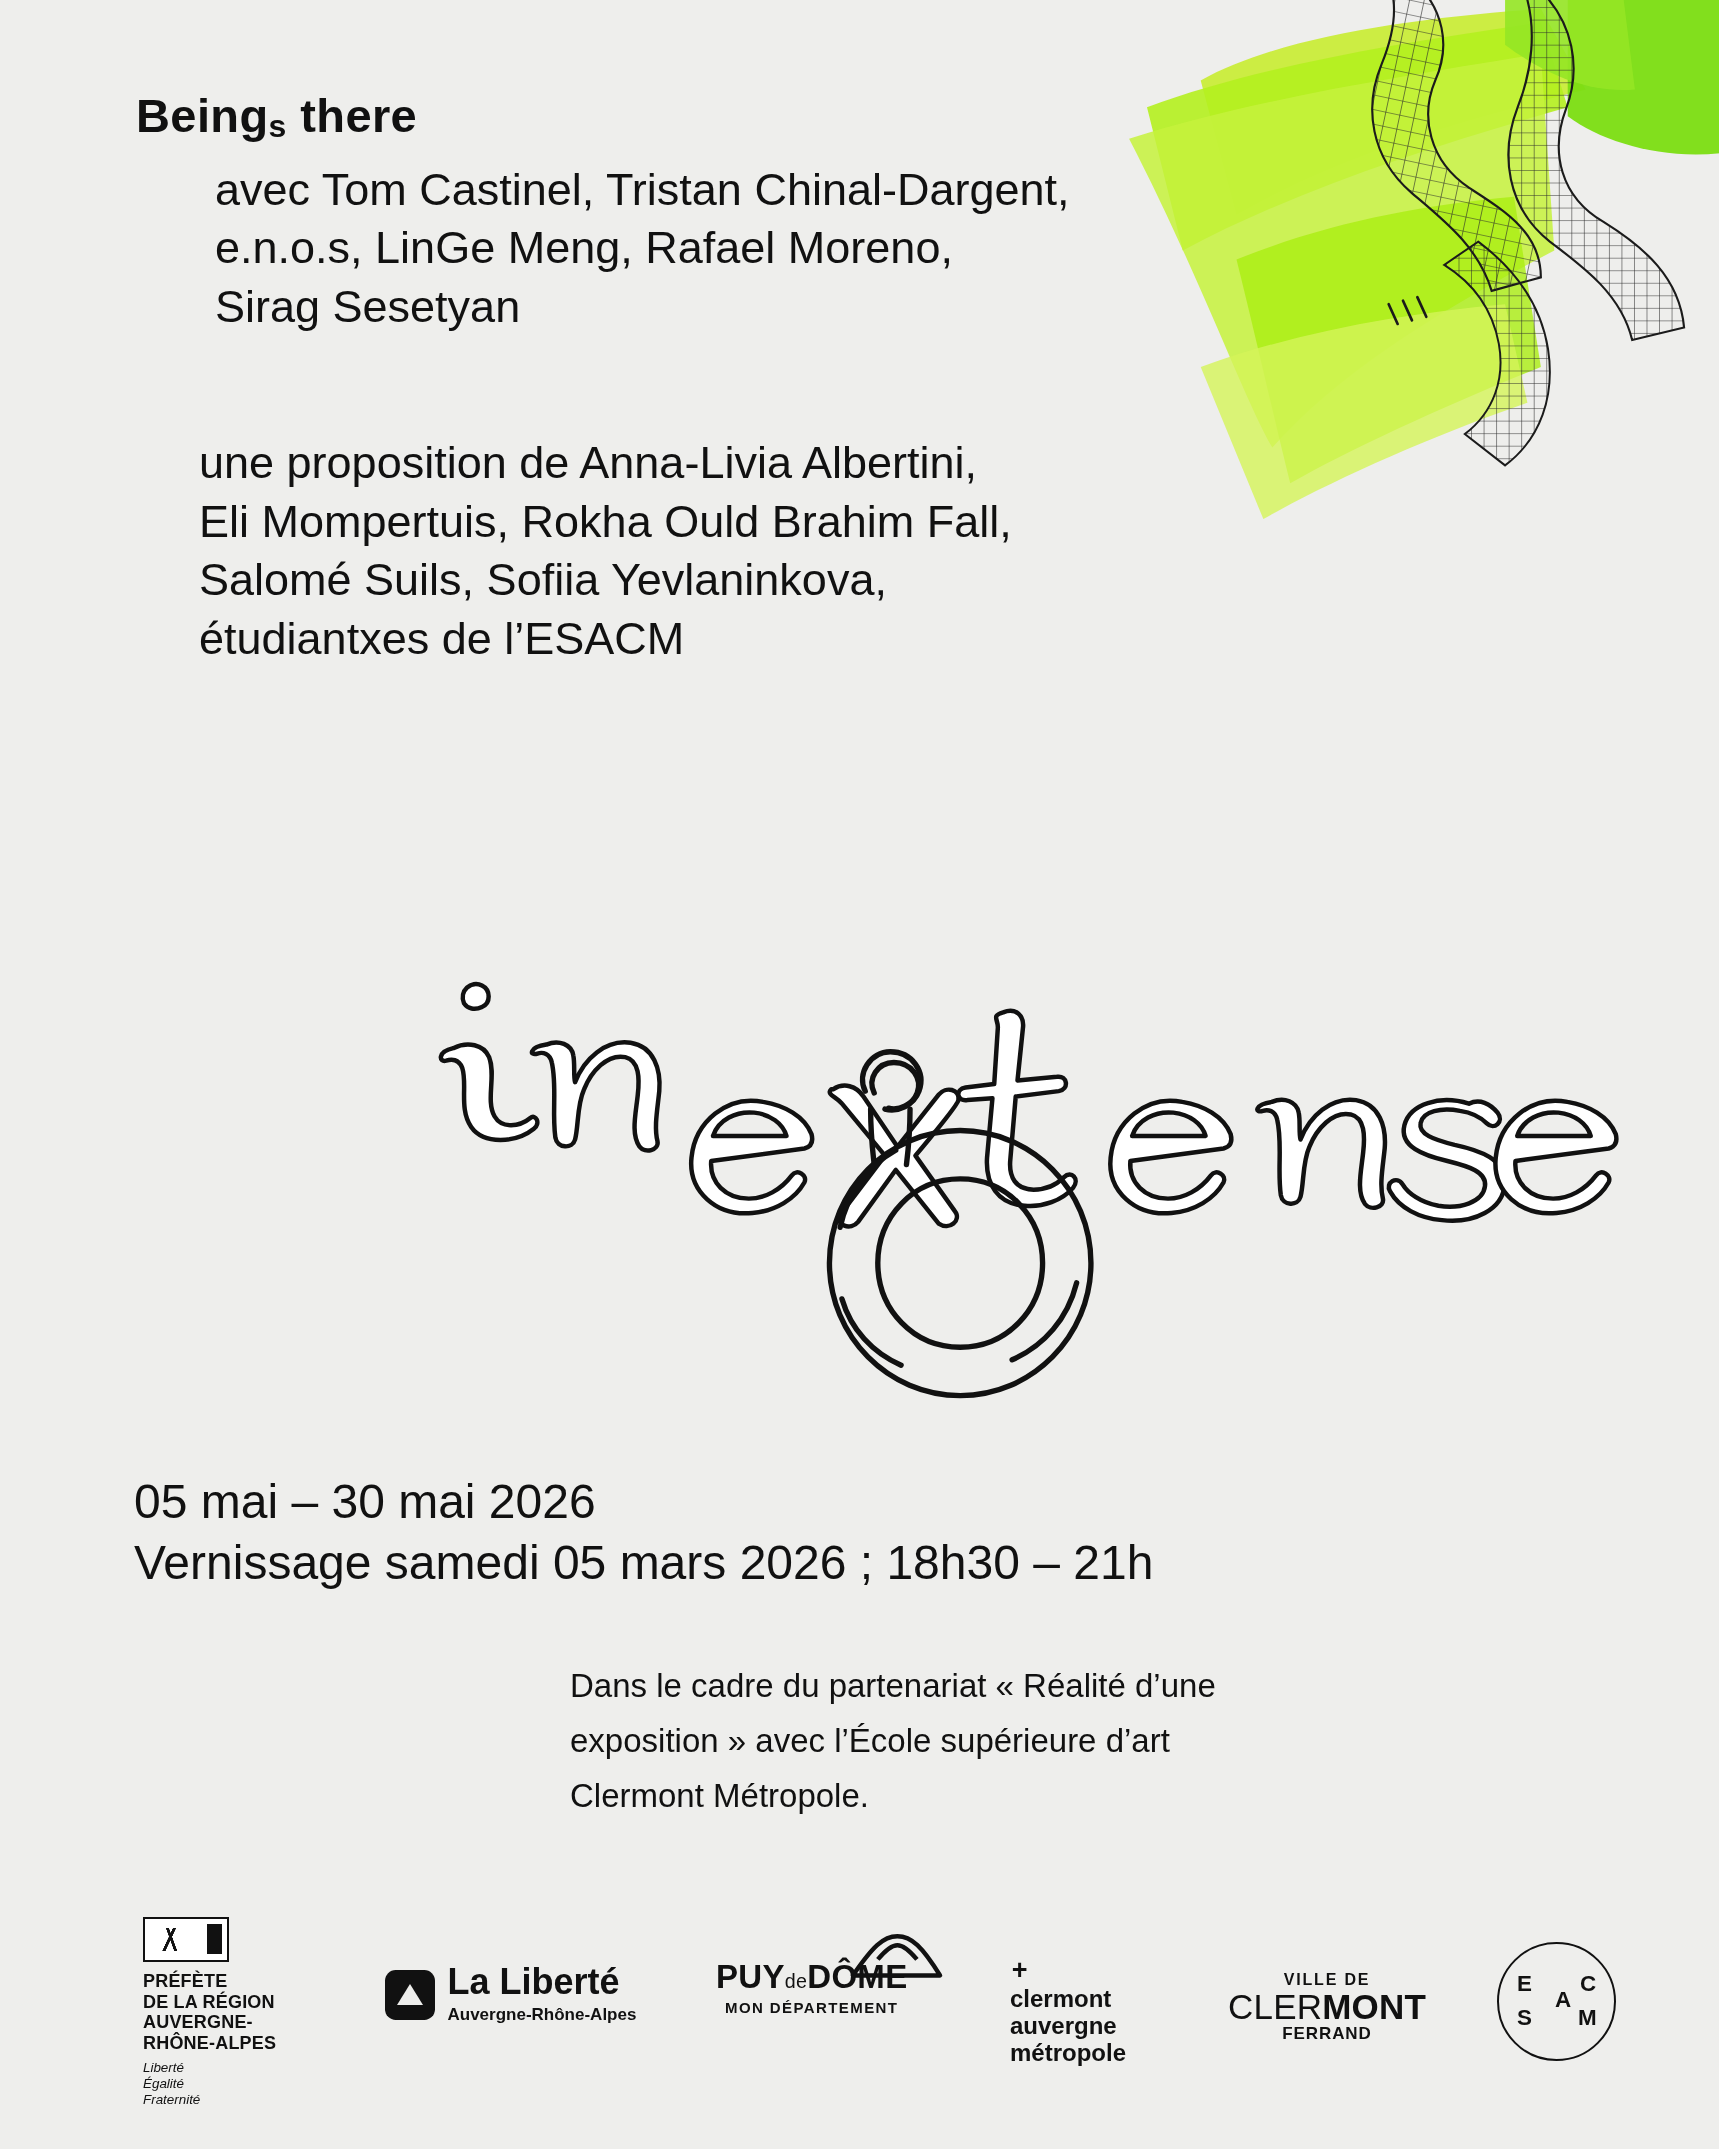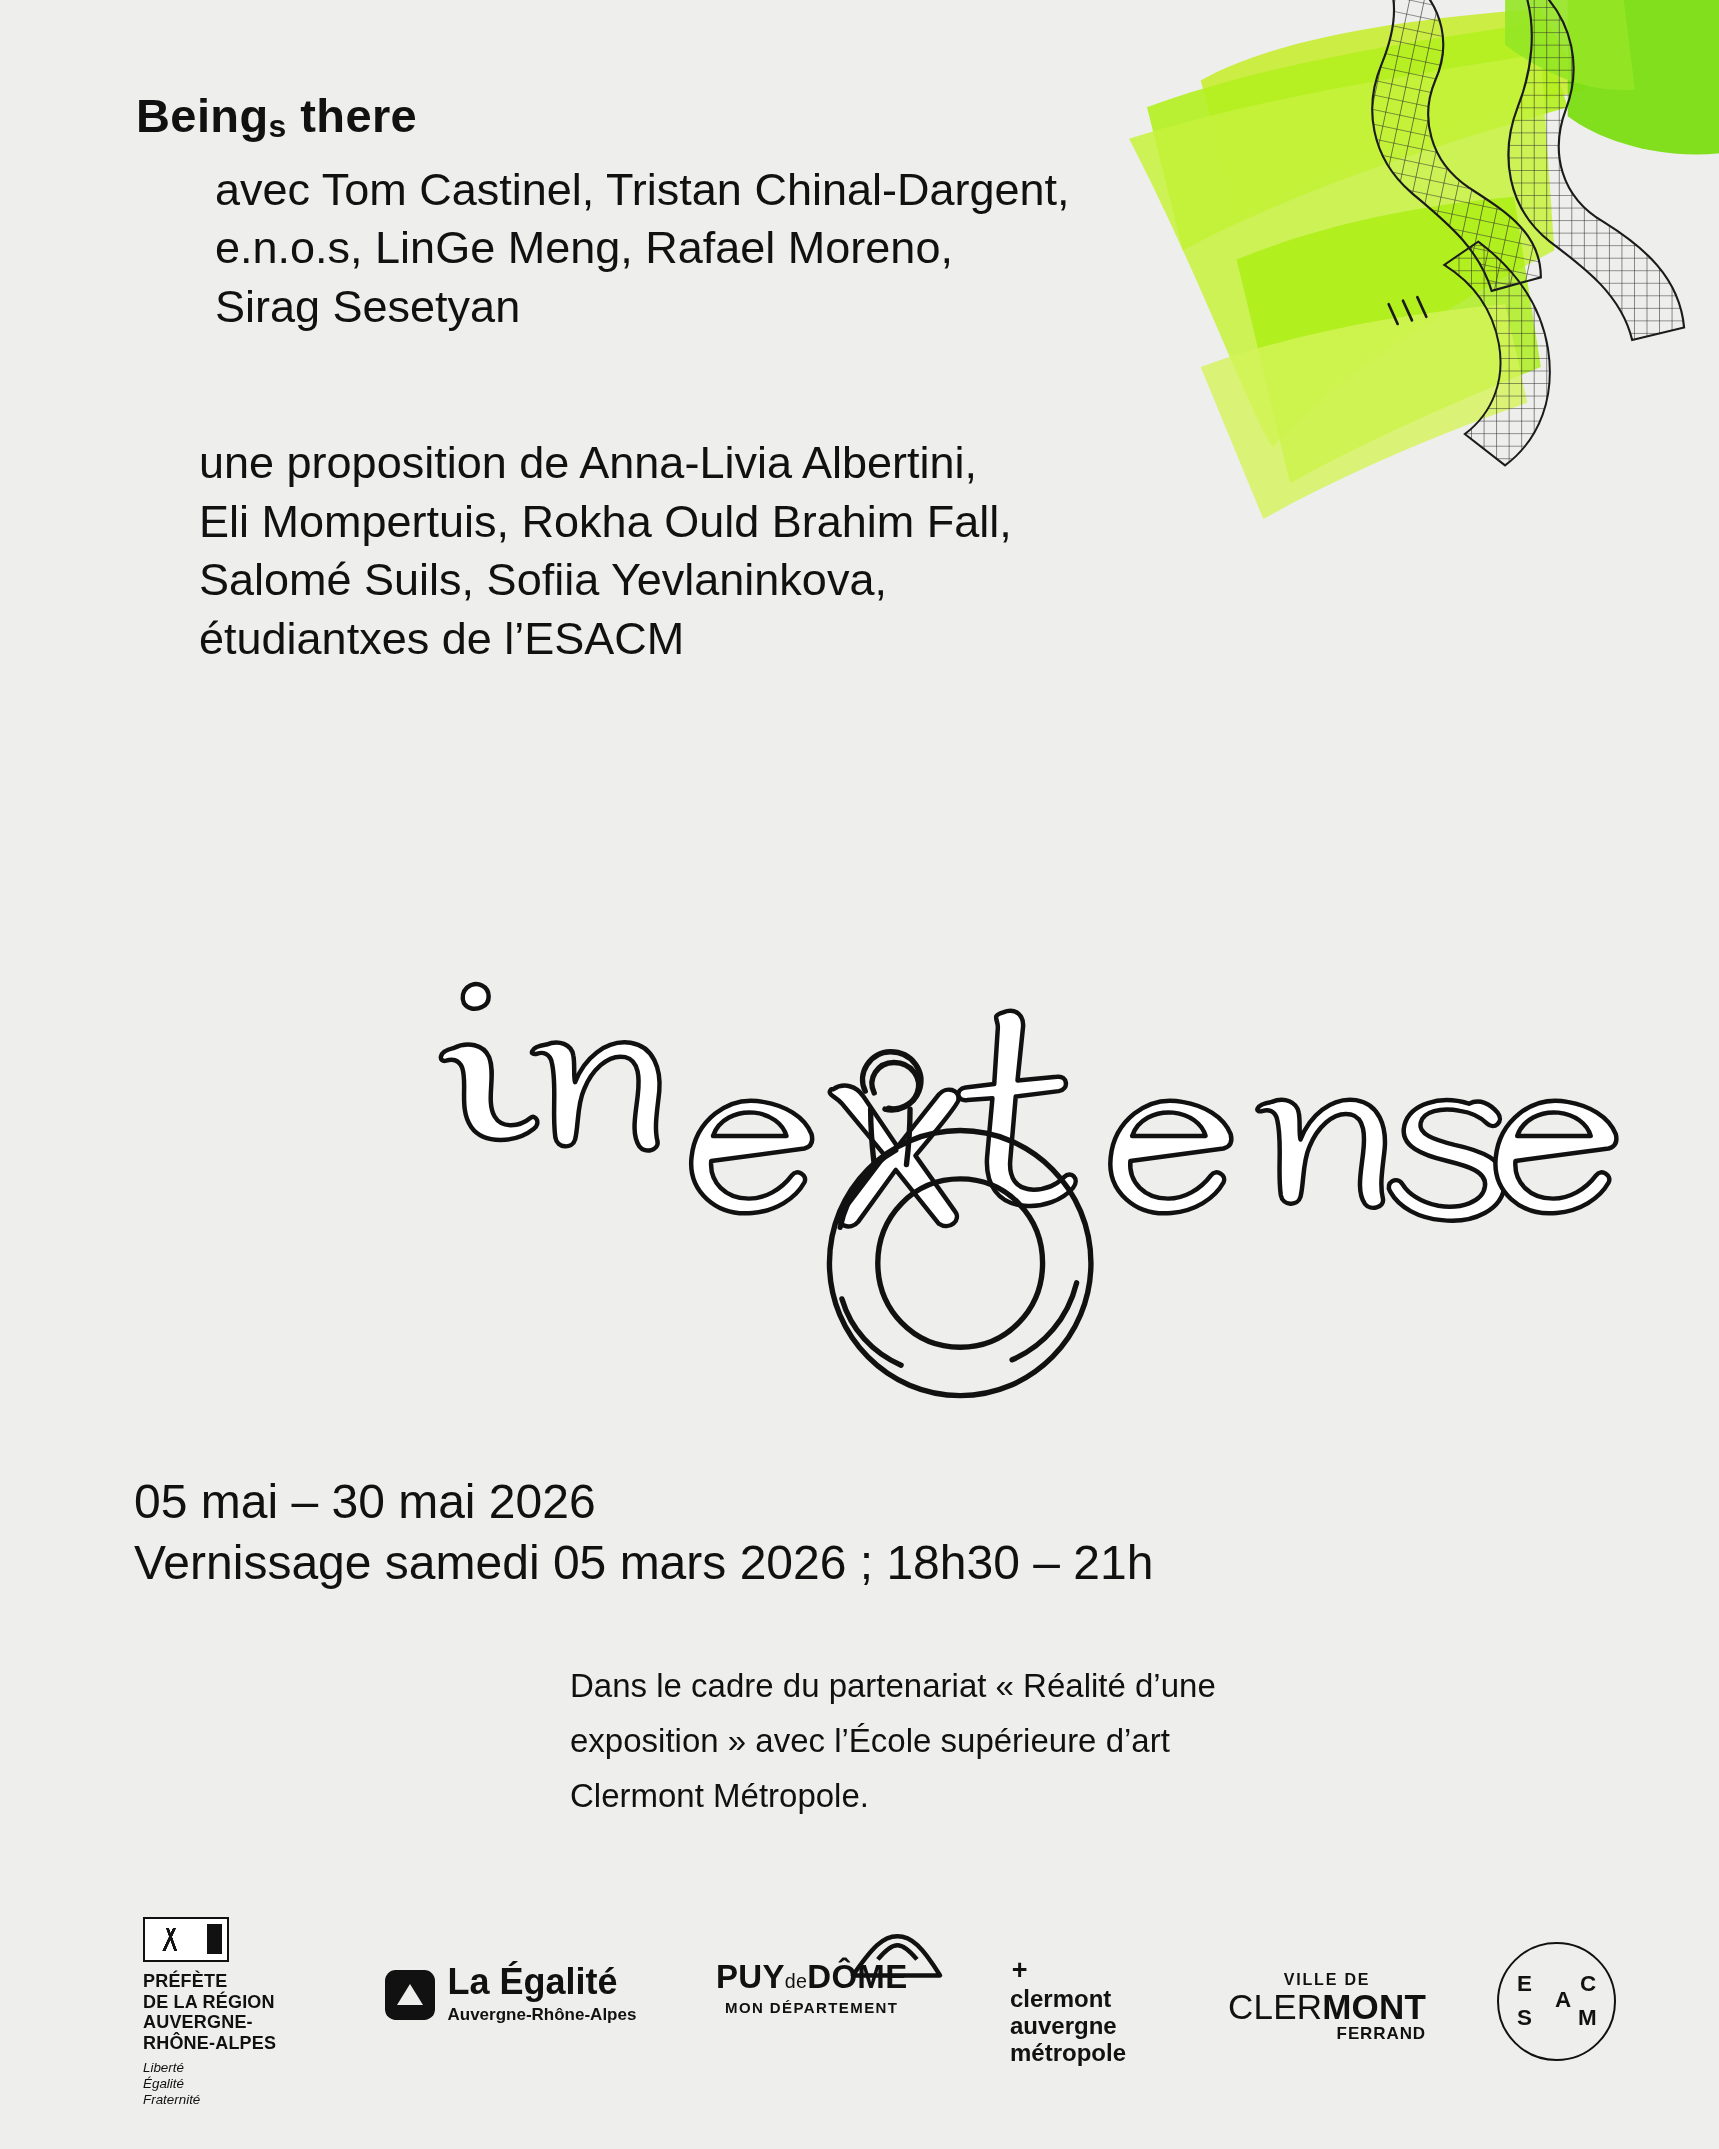--- a/index.html
+++ b/index.html
@@ -194,21 +194,21 @@
   .cam-plus { font-size: 27px; font-weight: 700; margin-left: 1.8px; }
   .cam-l1 { font-size: 24px; font-weight: 700; line-height: 1.12; }
   .cam-l2 { font-size: 24px; font-weight: 700; line-height: 1.12; }
   .cam-l3 { font-size: 24px; font-weight: 700; line-height: 1.12; }
 
   
   .logo-ville { left: 1228px; top: 54px; text-align: center; }
   .ville-top { font-size: 16px; font-weight: 700; letter-spacing: 1.8px; }
   .ville-main { font-size: 35px; font-weight: 800; letter-spacing: 0.2px; line-height: 1.05; }
   .ville-main .thin { font-weight: 400; }
-  .ville-sub { font-size: 17px; font-weight: 800; letter-spacing: 0.9px; text-align: right; margin-top: -1.8px;}
+  .ville-sub { font-size: 17px; font-weight: 800; letter-spacing: 0.9px; margin-top: -1.8px;}
 
   
   .logo-esacm { left: 1497px; top: 25px; }
   .esacm-circle {
     width: 115px; height: 115px;
     border: 2.7px solid #111;
     border-radius: 50%;
     position: relative;
   }
   .esacm-circle span {
@@ -385,21 +385,21 @@
       <div class="pref-motto">
         <div>Liberté</div>
         <div>Égalité</div>
         <div>Fraternité</div>
       </div>
     </div>
 
     <div class="logo logo-region">
       <div class="region-mark"></div>
       <div>
-        <div class="region-name">La Égalité</div>
+        <div class="region-name">La Liberté</div>
         <div class="region-sub">Auvergne-Rhône-Alpes</div>
       </div>
     </div>
 
     <div class="logo logo-puy">
       <svg class="puy-mountain" width="99" height="48" viewBox="0 0 110 54" xmlns="http://www.w3.org/2000/svg">
         <path d="M6 50 C28 18, 40 6, 56 6 C72 6, 84 18, 104 50 Z" fill="none" stroke="#111" stroke-width="5" stroke-linejoin="round"></path>
         <path d="M34 32 C44 20, 50 16, 56 16 C62 16, 68 20, 78 32" fill="none" stroke="#111" stroke-width="5" stroke-linejoin="round"></path>
       </svg>
       <div class="puy-main">

